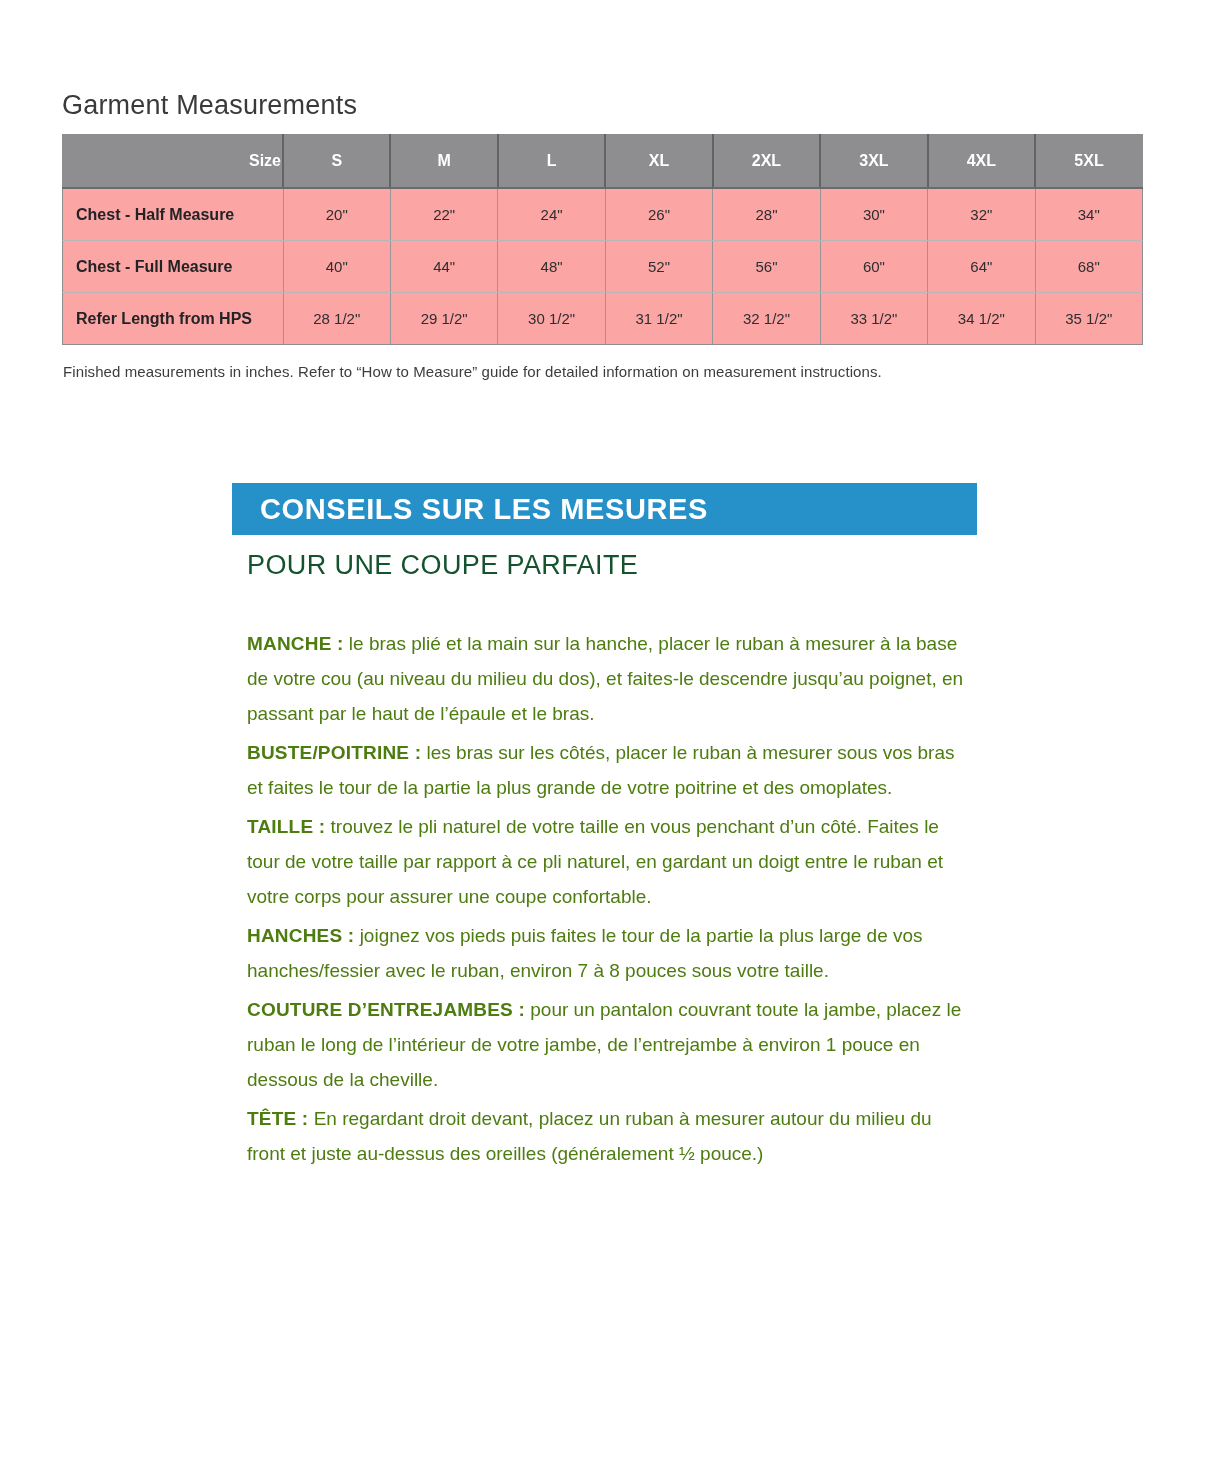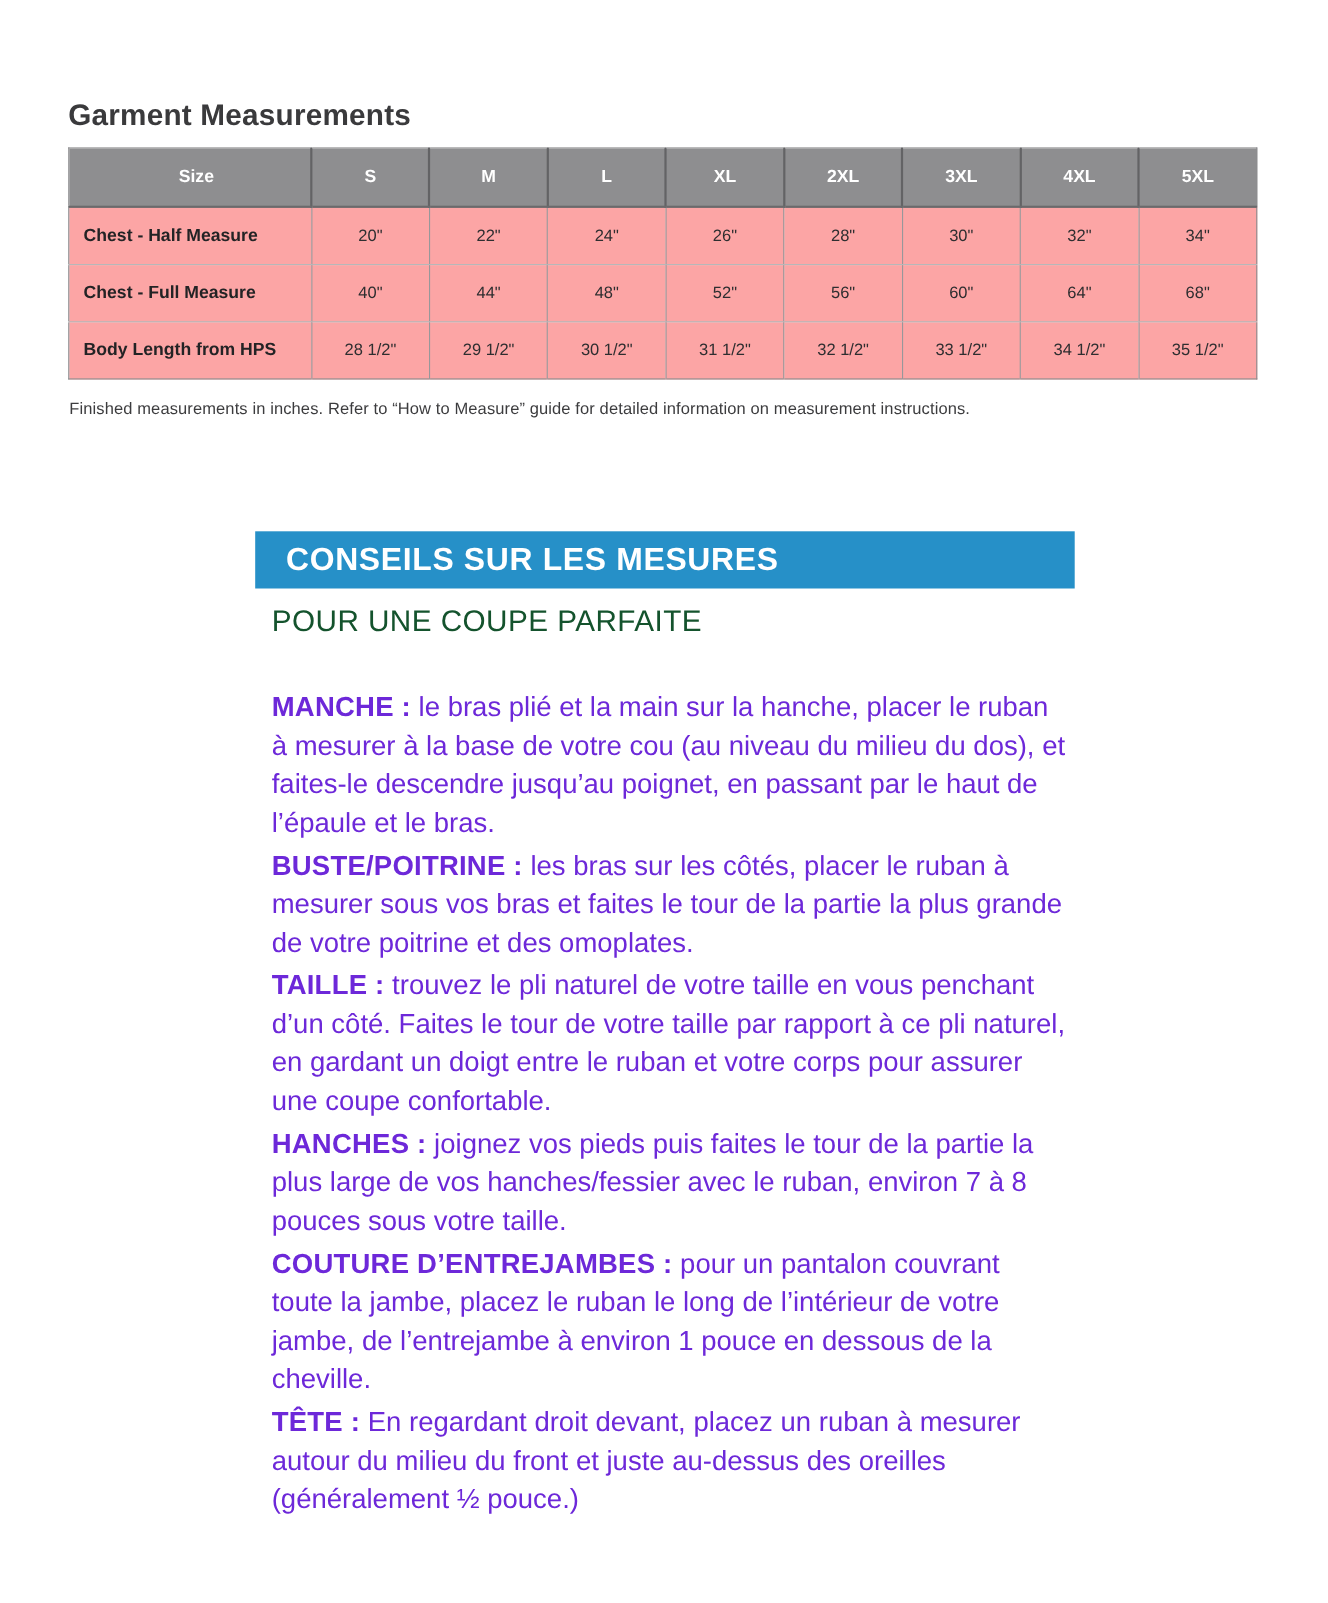--- a/index.html
+++ b/index.html
@@ -4,35 +4,35 @@
 <style>
   html, body { margin:0; padding:0; background:#ffffff; }
   body {
     width:1207px; height:1457px;
     font-family:"Liberation Sans", sans-serif;
     color:#161618;
     overflow:hidden;
   }
   .measurements { padding:90px 0 0 62px; }
   .page-title {
-    font-size:27px; font-weight:700; color:#3a3a3c;
+    font-size:27px; font-weight:400; color:#3a3a3c;
     margin:0 0 13px 0; letter-spacing:0.2px;
   }
   table.size-table {
     border-collapse:collapse; table-layout:fixed;
     width:1081px; border:1px solid #8d8d8f;
   }
   .size-table th {
     background:#8e8e90; color:#ffffff;
     font-size:16px; font-weight:bold;
     height:50px; text-align:center;
     border-right:2px solid #636365;
     border-bottom:2px solid #6a6a6c;
   }
-  .size-table th.size-col { text-align:center; padding-left:13px; }
+  .size-table th.size-col { text-align:right; padding-left:13px; }
   .size-table th:last-child { border-right:none;margin-left:16px; }
   .size-table td {
     font-size:15px; color:#2e2e30; text-align:center;
     height:49px;
     border-right:1px solid #97979a;
     border-bottom:1px solid #b7b7b9;
     background:#fca5a5;
   }
   .size-table td:last-child { border-right:none; }
   .size-table tr:last-child td { border-bottom:none; }
@@ -52,21 +52,21 @@
   .banner-title {
     color:#ffffff; font-weight:bold; font-size:29px;
     padding-left:28px; letter-spacing:0.6px;
   }
   .subtitle {
     margin:15px 0 0 247px;
     font-size:27px; font-weight:400; letter-spacing:0.4px;
   }
   .tips { margin:45px 0 0 247px; width:724px; }
   .tip {
-    font-size:25px; line-height:35px; color:#6d28d9;
+    font-size:19px; line-height:35px; color:#4d7c0f;
     margin:0 0 4px 0;
   }
   .tip .term { font-weight:bold; letter-spacing:0.2px; }
 </style>
 </head>
 <body>
 
 <div class="page">
 
   <section class="measurements">
@@ -103,21 +103,21 @@
             <td>40"</td>
             <td>44"</td>
             <td>48"</td>
             <td>52"</td>
             <td>56"</td>
             <td>60"</td>
             <td>64"</td>
             <td>68"</td>
           </tr>
           <tr>
-            <td class="row-label">Body Length from HPS</td>
+            <td class="row-label">Refer Length from HPS</td>
             <td>28 1/2"</td>
             <td>29 1/2"</td>
             <td>30 1/2"</td>
             <td>31 1/2"</td>
             <td>32 1/2"</td>
             <td>33 1/2"</td>
             <td>34 1/2"</td>
             <td>35 1/2"</td>
           </tr>
         </tbody>

